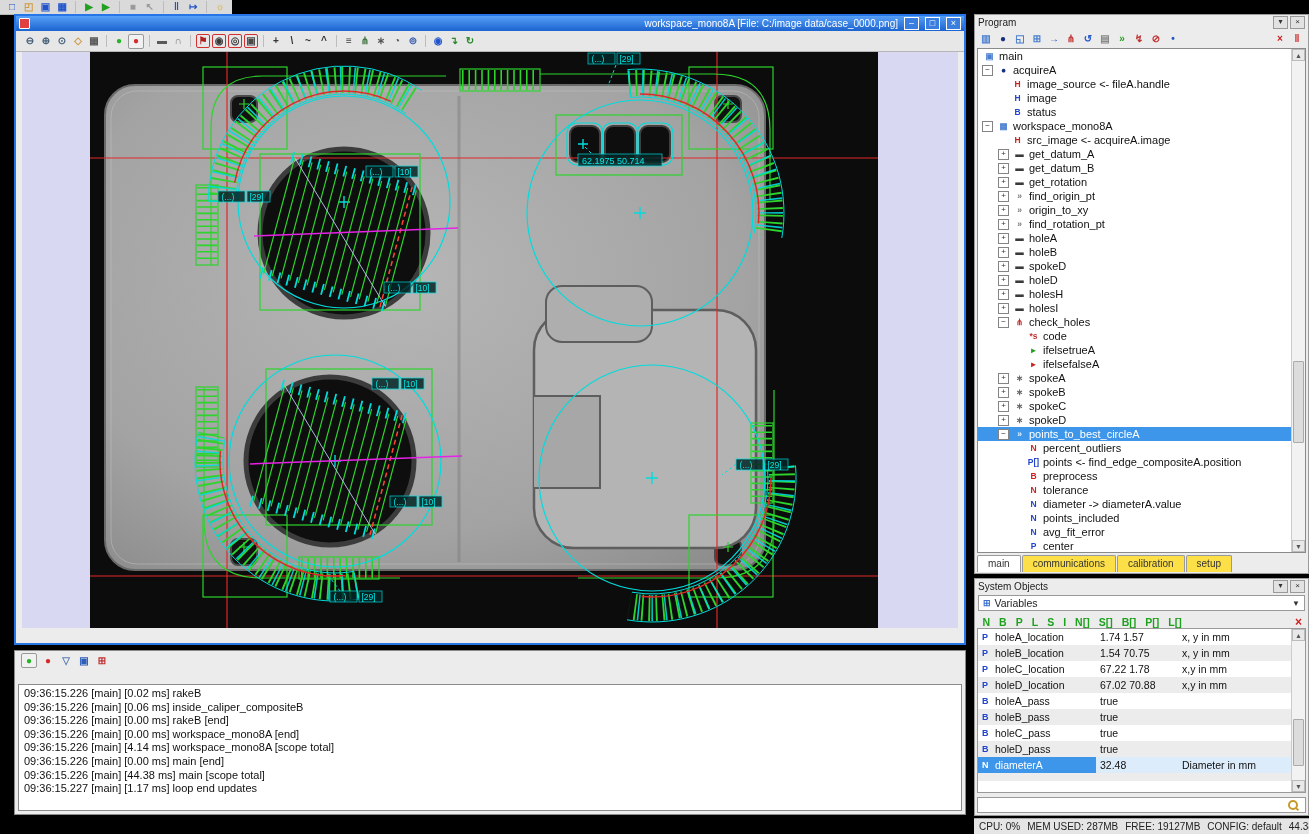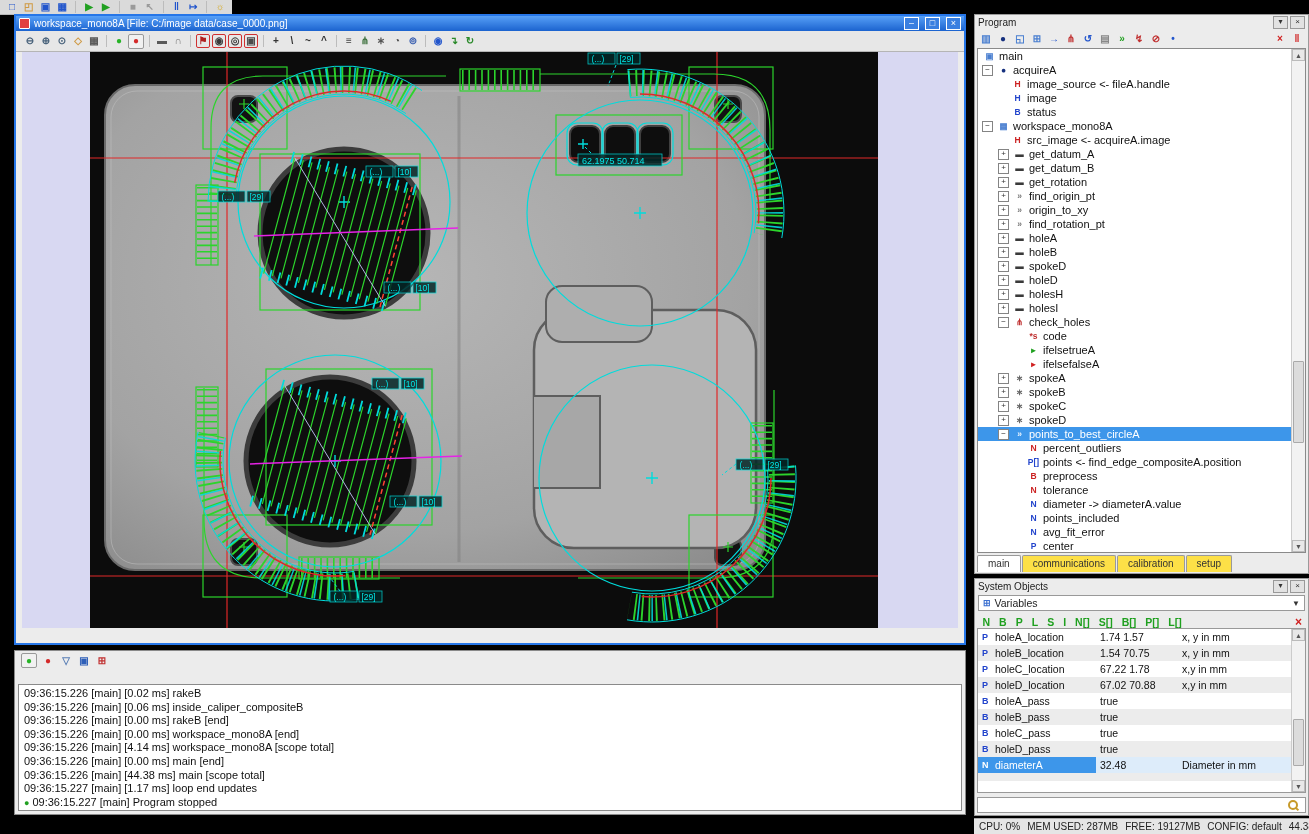--- a/index.html
+++ b/index.html
@@ -14,21 +14,21 @@
   .icon.framed{border:1px solid #d03030;border-radius:2px;width:12px;height:12px}
   .icon.pressed{border:1px solid #999;background:#f1f1f1;border-radius:2px}
   .icon.right{margin-left:auto}
   .sep{width:1px;height:12px;background:#bcbcbc;margin:0 3px;flex:none}
 
   
   .img-window{position:absolute;left:14px;top:14px;width:952px;height:631px;background:#ececec;
     border:2px solid #2676e8;box-sizing:border-box}
   .titlebar{height:15px;background:linear-gradient(180deg,#57a0f7,#1b63cf);display:flex;align-items:center;padding:0 3px;gap:4px}
   .title-icon{width:9px;height:9px;background:#e04040;border:1px solid #fff;border-radius:1px;flex:none}
-  .title-text{color:#fff;font-size:10px;flex:1;text-align:left;white-space:nowrap;overflow:hidden}
+  .title-text{color:#fff;font-size:10px;flex:1;text-align:right;white-space:nowrap;overflow:hidden}
   .winbtn{width:13px;height:11px;background:#3a7fe0;border:1px solid #fff;color:#fff;font-size:9px;
     line-height:10px;text-align:center;margin-left:2px;flex:none}
   .img-toolbar{position:absolute;left:0;top:15px;right:0;height:21px;background:#e7e7e7;
     border-bottom:1px solid #b5b5b5;display:flex;align-items:center;gap:2px;padding:0 7px;box-sizing:border-box}
   .canvas{position:absolute;left:6px;top:36px;width:936px;height:576px;background:#d8d8f2}
   .img-status{position:absolute;left:0;right:0;bottom:0;height:15px;background:#ececec;display:flex;
     justify-content:flex-end;align-items:center;gap:2px;padding:0 4px;font-size:9.5px;color:#111}
   .seg{border:1px solid #a8a8a8;background:#e2e2e2;padding:0 5px;height:11px;line-height:11px;white-space:nowrap}
   .pass{background:#1ec41e;border:1px solid #0f7d0f;padding:0 6px;height:11px;line-height:11px;font-weight:700;color:#063006}
 
@@ -385,21 +385,20 @@
     </div>
   <div class="mon-log" id="mon-log">
       <div class="log-line"><span>09:36:15.226 [main] [0.02 ms] rakeB</span></div>
       <div class="log-line"><span>09:36:15.226 [main] [0.06 ms] inside_caliper_compositeB</span></div>
       <div class="log-line"><span>09:36:15.226 [main] [0.00 ms] rakeB [end]</span></div>
       <div class="log-line"><span>09:36:15.226 [main] [0.00 ms] workspace_mono8A [end]</span></div>
       <div class="log-line"><span>09:36:15.226 [main] [4.14 ms] workspace_mono8A [scope total]</span></div>
       <div class="log-line"><span>09:36:15.226 [main] [0.00 ms] main [end]</span></div>
       <div class="log-line"><span>09:36:15.226 [main] [44.38 ms] main [scope total]</span></div>
       <div class="log-line"><span>09:36:15.227 [main] [1.17 ms] loop end updates</span></div>
-      <div class="log-line"><span class="bullet">●</span><span>09:36:15.227 [main] Program stopped</span></div>
     </div>
 </div>
 
 <div class="prog-panel">
   <div class="panel-head">
     <span>Program</span>
     <span class="ph-spring"></span>
     <span class="ph-btn">▾</span>
     <span class="ph-btn">×</span>
   </div>

